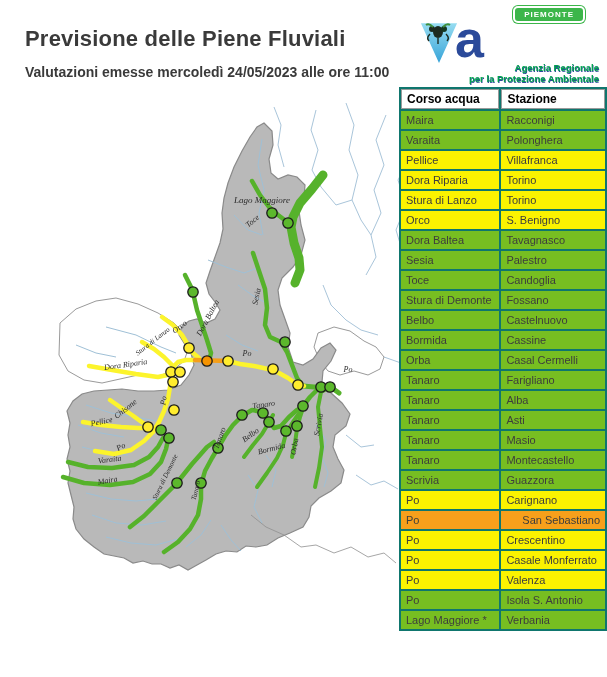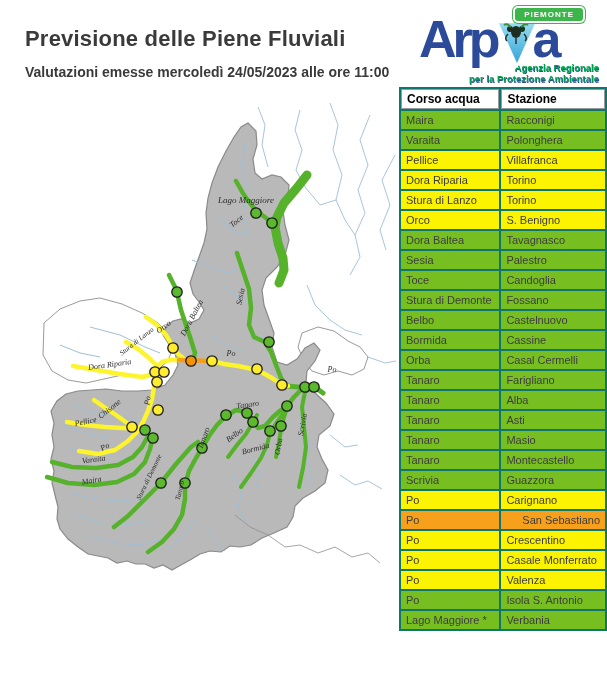--- a/index.html
+++ b/index.html
@@ -19,42 +19,41 @@
               border:2px solid #fff;border-radius:5px;box-shadow:0 0 0 1px #3cb64a;z-index:3;}
   .logo-word{position:absolute;top:10px;left:0;display:flex;align-items:flex-start;z-index:2;}
   .logo-letters{font-size:52px;line-height:46px;font-weight:bold;color:#2b4a9a;
                 letter-spacing:-4px;font-family:"Liberation Sans",sans-serif;}
   .logo-tri{margin:4px -6px 0 -2px;}
   .logo-tag{position:absolute;right:0;top:56px;text-align:right;color:#00a14e;
             font-weight:bold;font-size:9.5px;line-height:11px;
             text-shadow:0.5px 0.5px 0 #2b4a9a;}
 
   
-  .map-wrap{position:absolute;left:0;top:95px;width:400px;height:482px;}
+  .map-wrap{position:absolute;left:0;top:95px;width:400px;height:482px;padding-left:16px;}
 
   
   .station-table{position:absolute;left:399px;top:87px;border-collapse:separate;
                  border-spacing:2px;background:#0f766e;}
   .station-table th{width:94px;background:#fff;color:#000;font-size:12px;font-weight:bold;
                     text-align:left;padding:0 5px;height:18px;border:1px solid #9a9a9a;
                     white-space:nowrap;}
   .station-table th:last-child{width:100px;}
   .station-table td{font-size:11px;color:#3d3d3d;padding:0 5px;height:18px;
                     line-height:18px;white-space:nowrap;}
 </style>
 </head>
 <body>
 
 <div class="page-title">Previsione delle Piene Fluviali</div>
 <div class="page-subtitle">Valutazioni emesse mercoledì 24/05/2023 alle ore 11:00</div>
 
 <div class="logo">
   <div class="logo-badge">PIEMONTE</div>
   <div class="logo-word">
-    <span class="logo-letters">Arp</span>
     <svg class="logo-tri" width="44" height="48" viewBox="0 0 44 48">
       <defs>
         <linearGradient id="tg" x1="0" y1="0" x2="0" y2="1">
           <stop offset="0" stop-color="#9adef2"></stop>
           <stop offset="1" stop-color="#2f9fd6"></stop>
         </linearGradient>
       </defs>
       <polygon points="2,2 42,2 22,46" fill="url(#tg)" stroke="#ffffff" stroke-width="2.5"></polygon>
       <g>
         <ellipse cx="21" cy="12" rx="5" ry="6" fill="#1d2b20"></ellipse>

